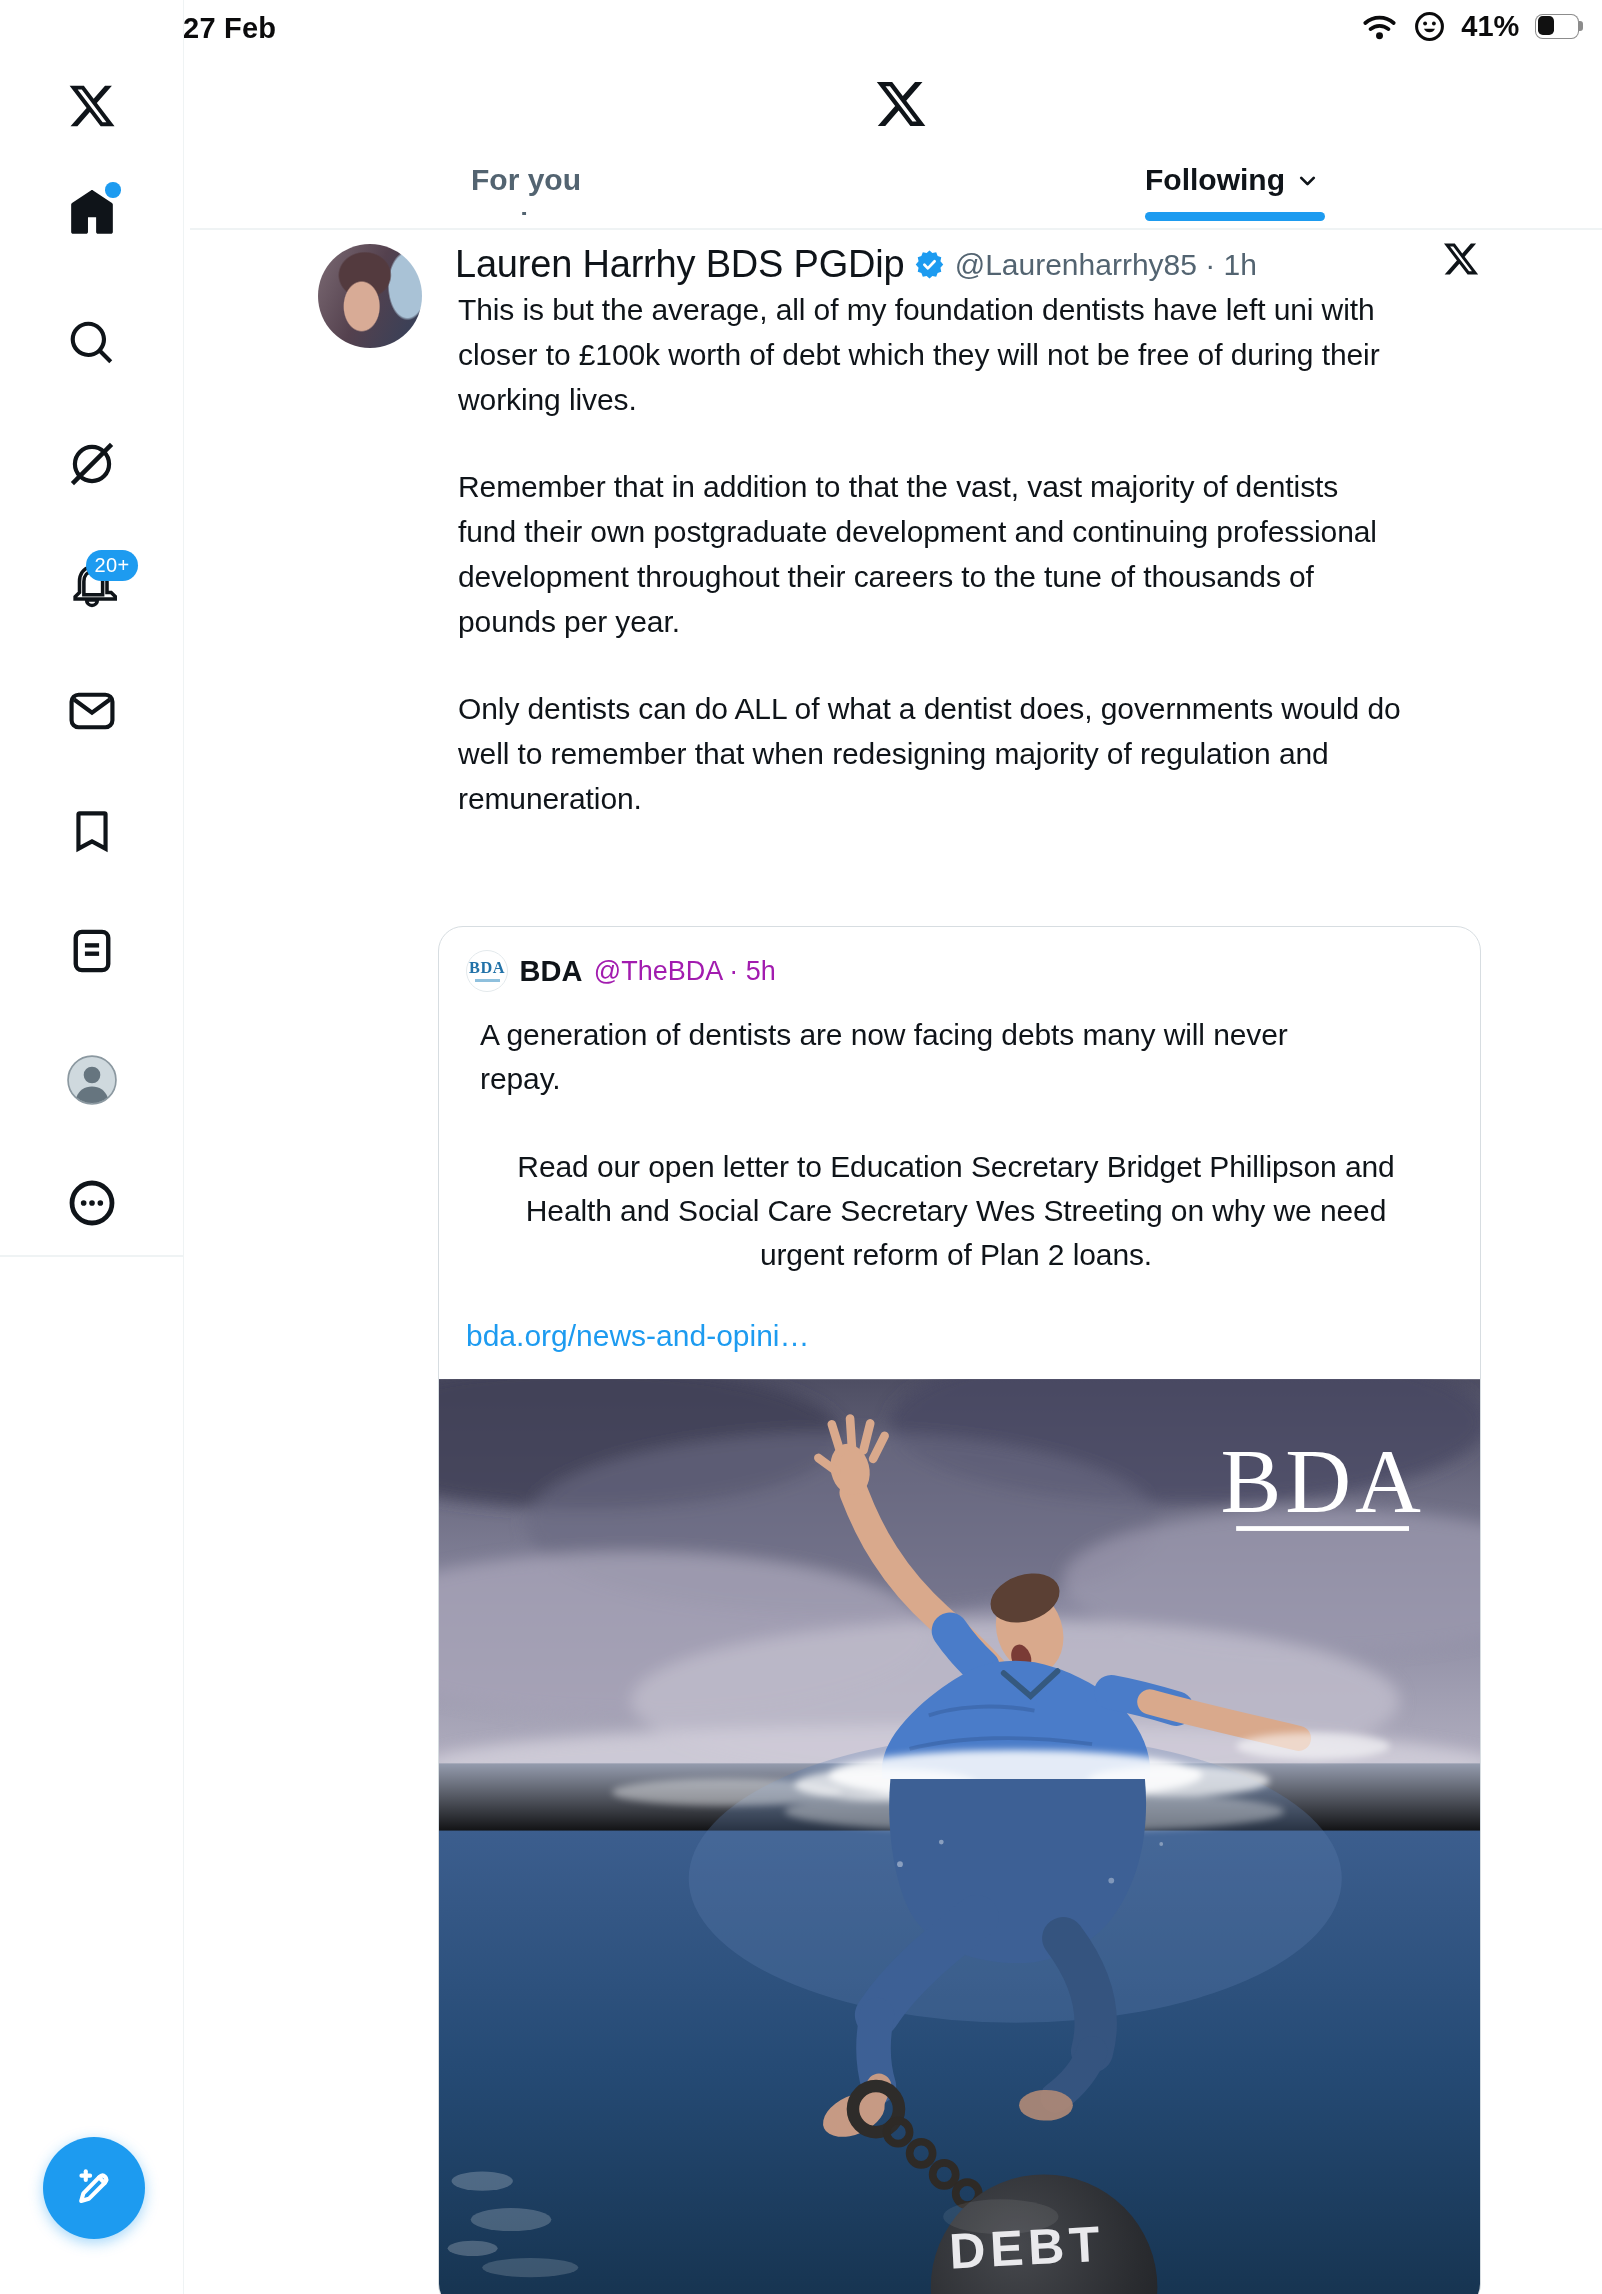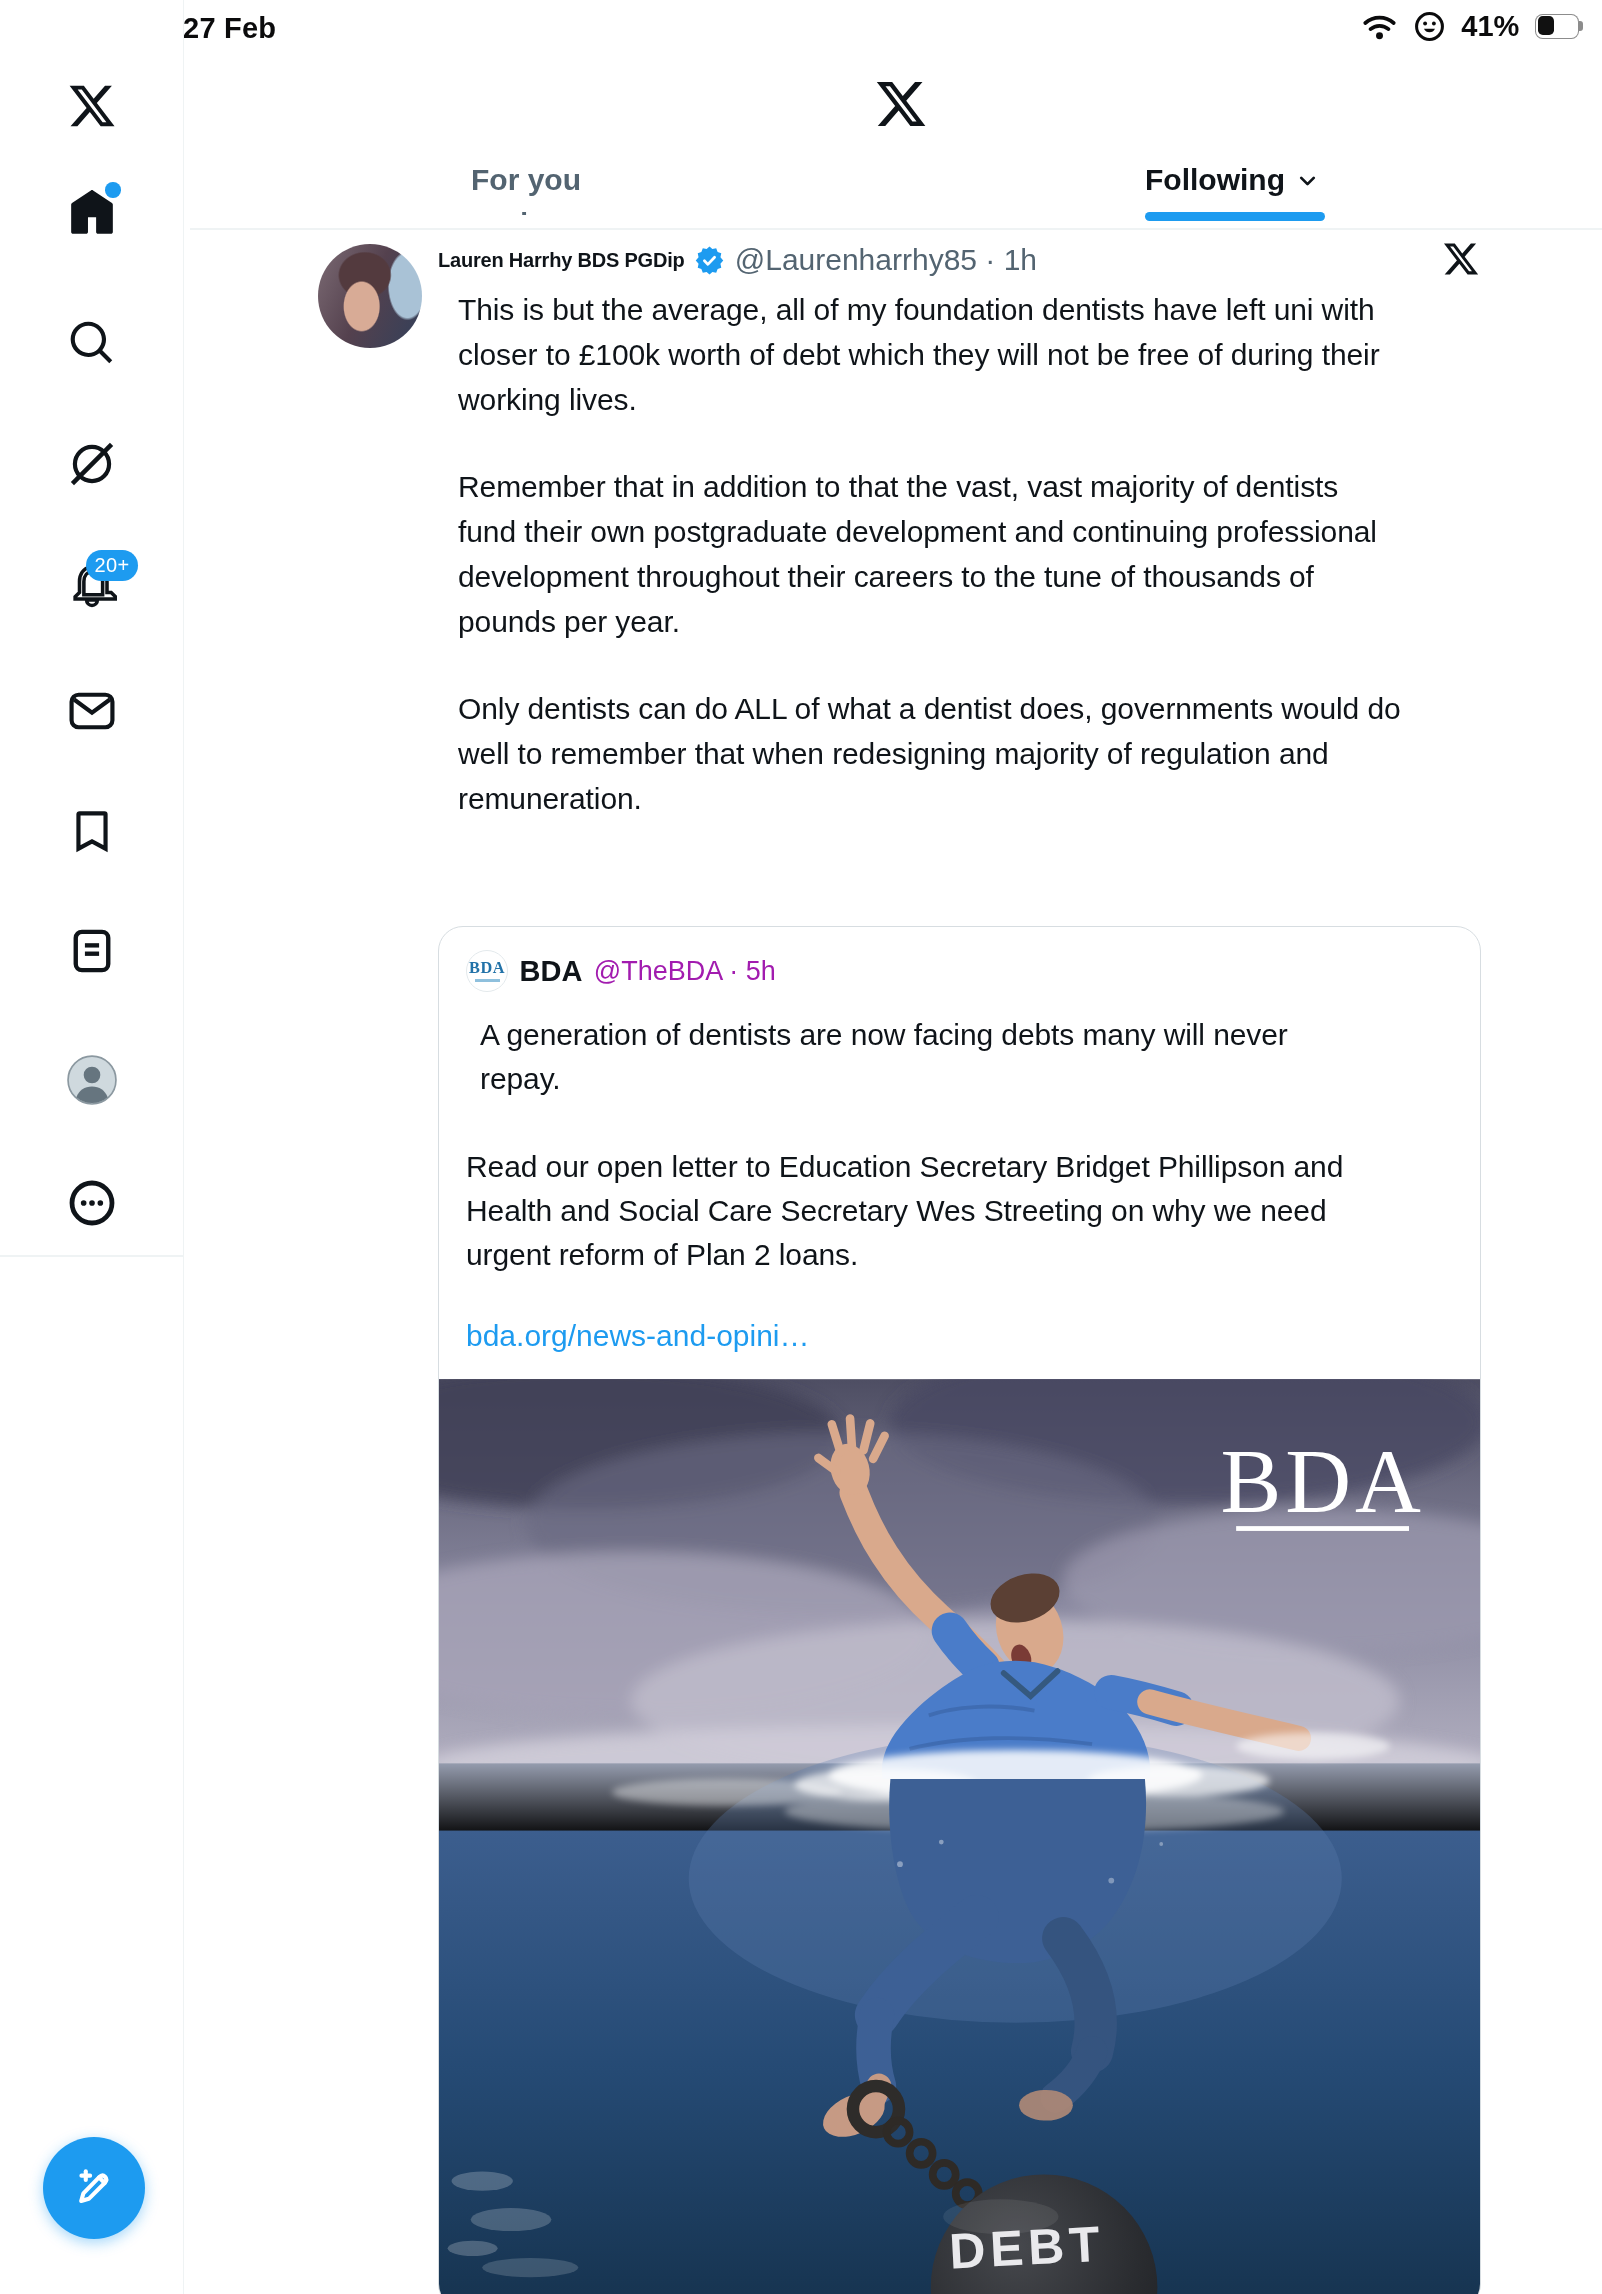--- a/index.html
+++ b/index.html
@@ -51,42 +51,42 @@
   .repost-inner svg { width:31px; height:31px; }
   
   .avatar-lauren { position:absolute; left:128px; top:244px; width:104px; height:104px; border-radius:50%;
     background:
       radial-gradient(ellipse 29px 40px at 42% 60%, #d8ab96 0 60%, rgba(216,171,150,0) 64%),
       radial-gradient(ellipse 42px 37px at 45% 30%, #533a3e 0 60%, rgba(83,58,62,0) 64%),
       radial-gradient(ellipse 33px 58px at 86% 40%, #a9c2d6 0 55%, rgba(169,194,214,0) 60%),
       linear-gradient(115deg,#7c6b74 0%,#54414e 48%,#32405a 100%);
     cursor:pointer; }
   .tweet-head { position:absolute; left:248px; top:243px; display:flex; align-items:center; gap:8.6px; }
-  .t-name { font-size:20px; font-weight:700; color:#0f1419; letter-spacing:-0.2px; cursor:pointer; }
+  .t-name { font-size:38px; font-weight:400; color:#0f1419; letter-spacing:-0.2px; cursor:pointer;margin-left:17px; }
   .t-meta { font-size:30px; color:#536471; cursor:pointer; }
   .badge-verified { width:33px; height:33px; }
   .tweet-xlogo { position:absolute; left:1252px; top:240px; width:38px; height:38px; }
   .tweet-body { position:absolute; left:248px; top:287px; width:1066px;margin-left:20px; }
   .tweet-body p { font-size:30px; line-height:45px; color:#0f1419; white-space:pre-line;
     margin-bottom:42px; letter-spacing:-0.1px; }
   
   .quote-card { position:absolute; left:248px; top:926px; width:1043px; height:1383px;
     border:1.9px solid #d7dde1; border-radius:25px; background:#fff; overflow:hidden; cursor:pointer; }
   .q-head { position:absolute; left:27px; top:23px; display:flex; align-items:center; gap:11.5px; }
   .q-avatar { width:42px; height:42px; border-radius:50%; border:1px solid #e3e9ec; background:#fff;
     display:flex; flex-direction:column; align-items:center; justify-content:center; }
   .q-avatar .q-bda { font-family:"Liberation Serif","DejaVu Serif",serif; font-size:16.3px; font-weight:700;
     color:#2272a8; letter-spacing:0.5px; line-height:1; }
   .q-avatar .q-bar { width:25px; height:2.9px; background:#8fc0dd; margin-top:1.9px; }
   .q-name { font-size:29px; font-weight:700; color:#0f1419; }
   .q-meta { font-size:27px; color:#a21caf; }
   .q-text { position:absolute; left:27px; width:980px; font-size:30px; line-height:44px;
     color:#0f1419; white-space:pre-line; letter-spacing:-0.1px; }
   .q-p1 { top:86px;margin-left:14px; }
-  .q-p2 { top:218px; }
+  .q-p2 { top:218px;text-align:center; }
   .q-link { position:absolute; left:27px; top:392px; font-size:30px; color:#1d9bf0; cursor:pointer; }
   .q-image { position:absolute; left:0; top:452px; width:1043px; height:931px; }
   .q-image svg { display:block; width:1043px; height:931px; }
 </style>
 </head>
 <body>
 
 <div class="screen">
 
   <div class="statusbar-left">

